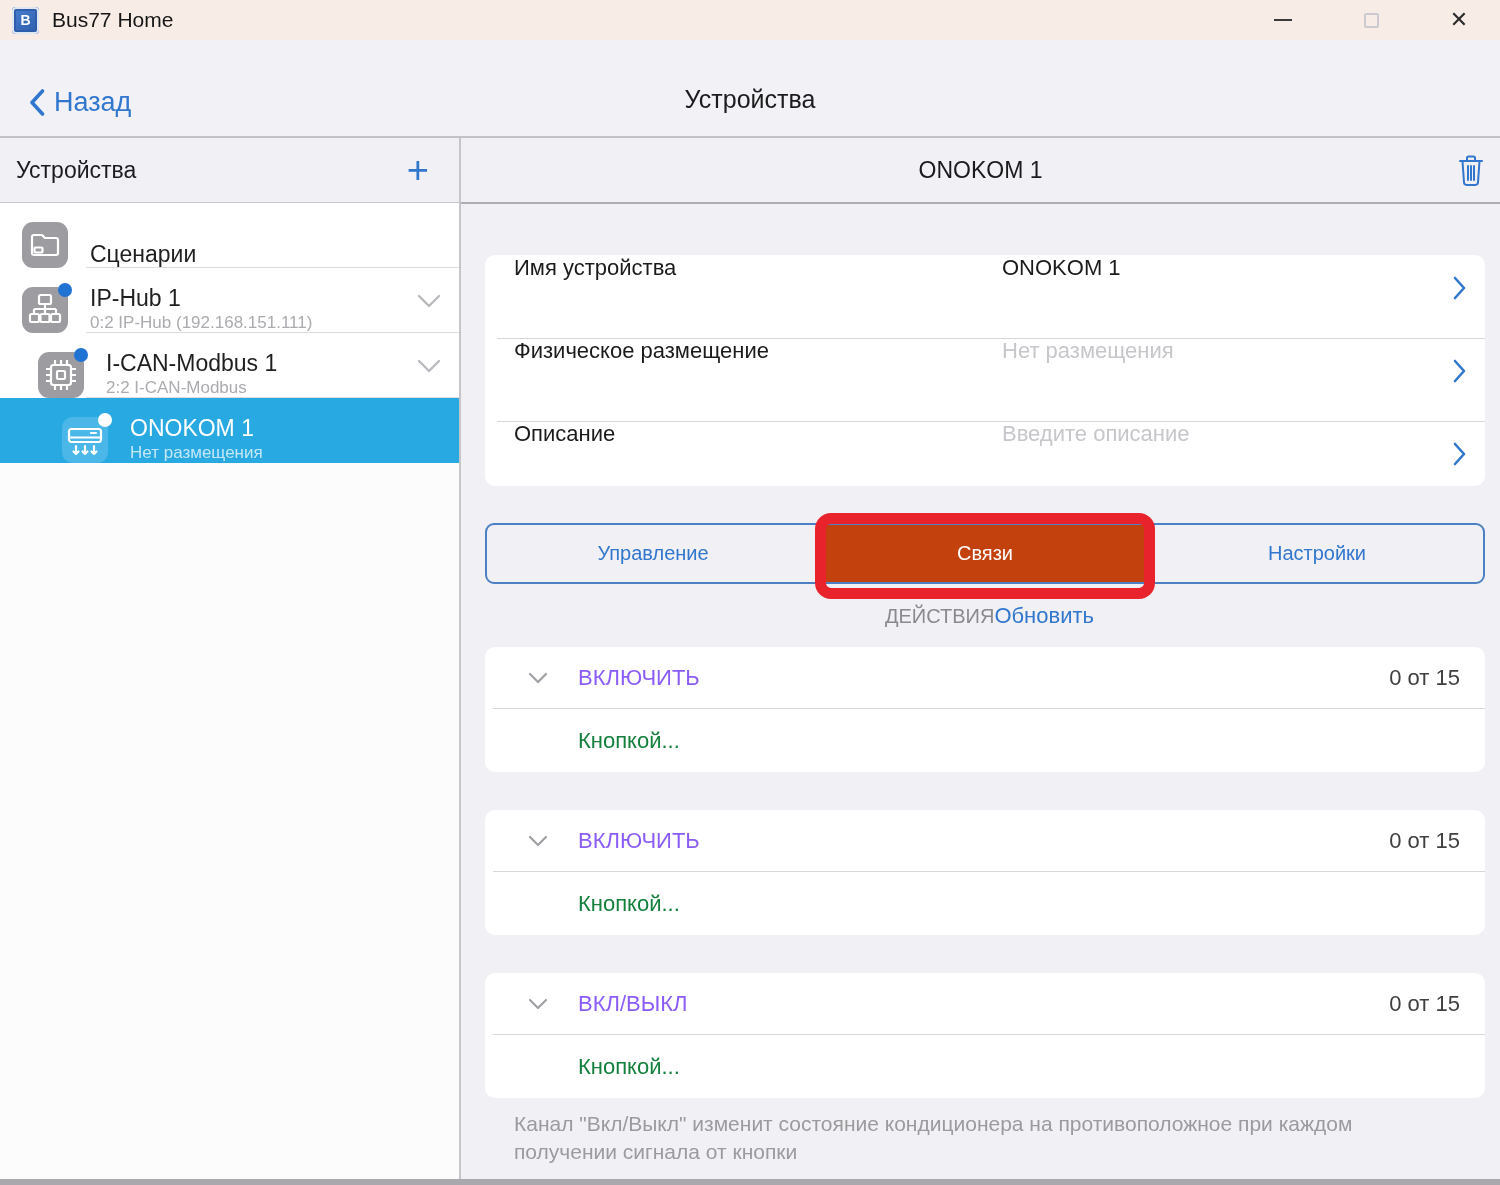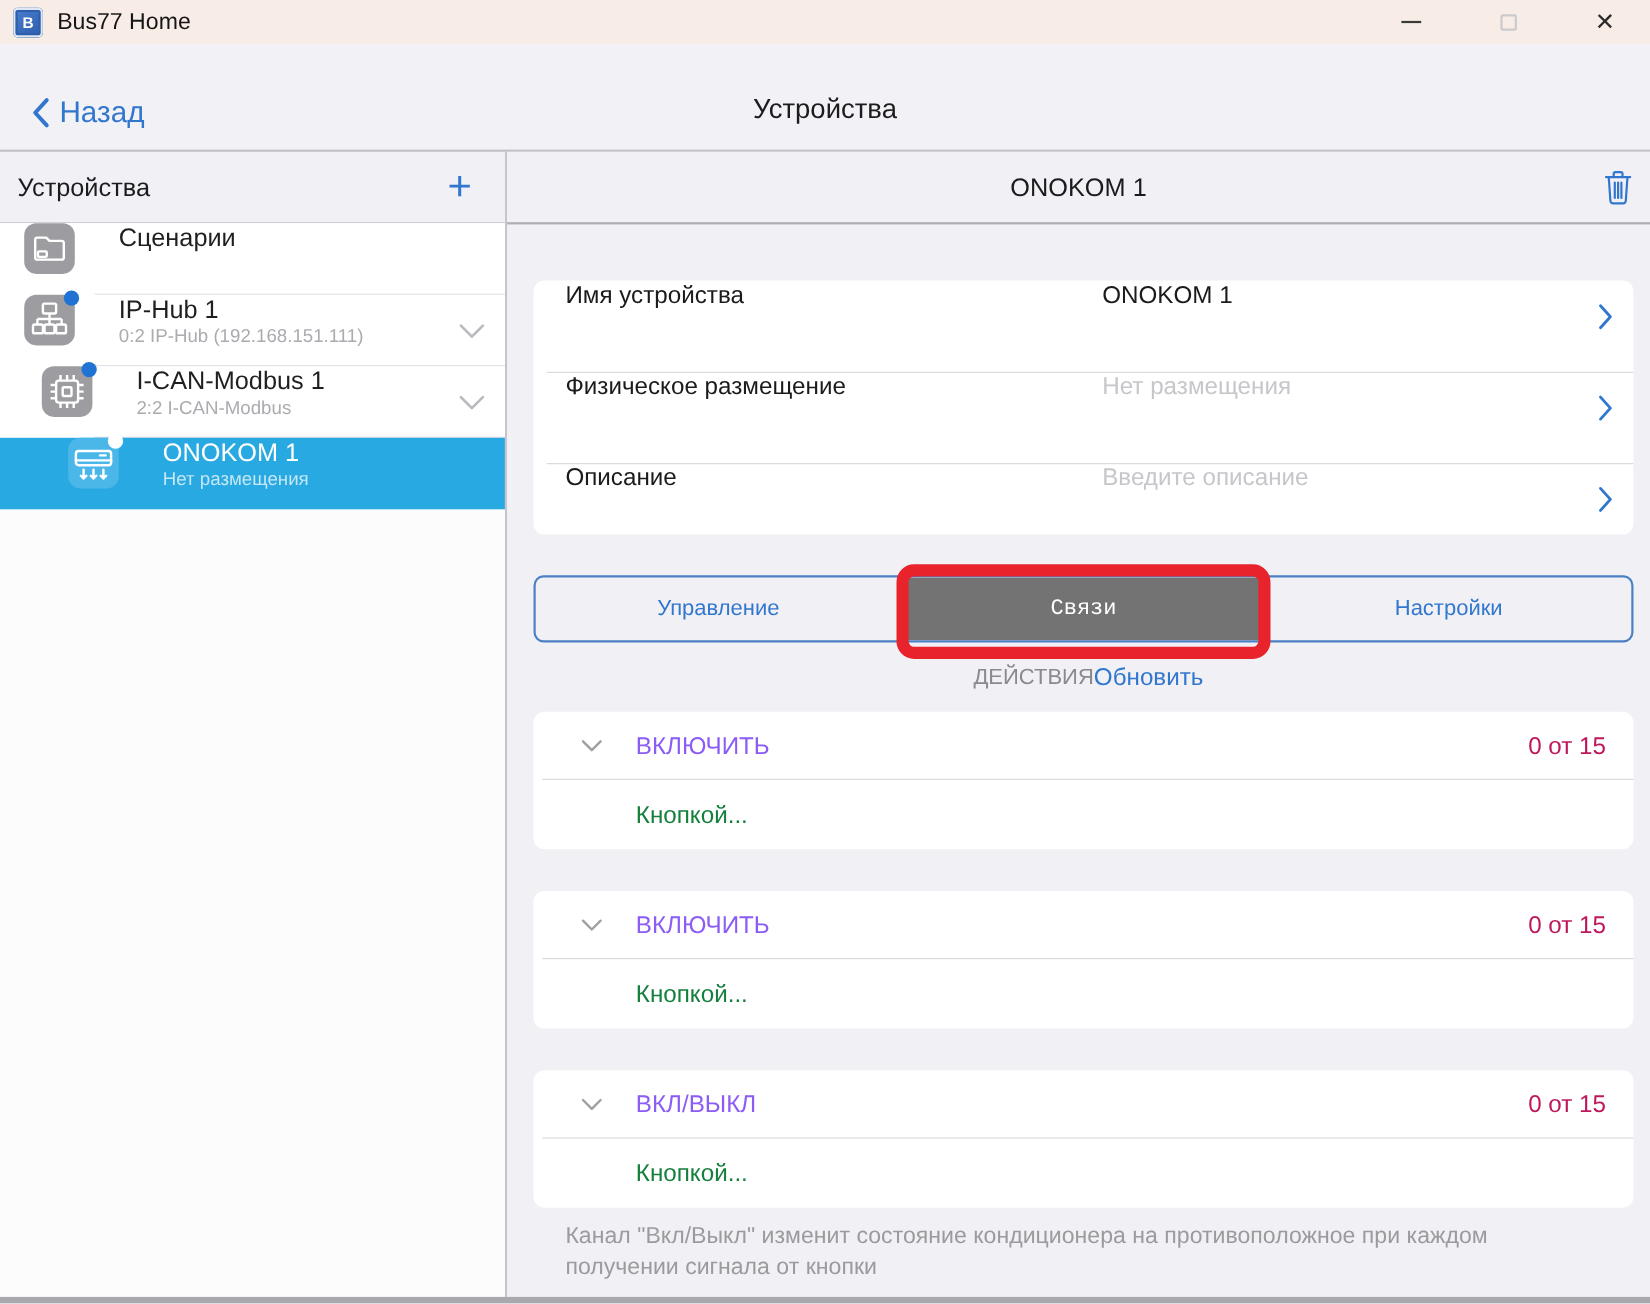--- a/index.html
+++ b/index.html
@@ -50,21 +50,21 @@
     display:flex; align-items:center; justify-content:space-between; padding:0 30px 0 16px;
   }
   .sb-header-title { font-size:23px; color:#1c1c1e; }
   .sb-add { font-size:38px; font-weight:300; color:#3277ce; line-height:30px; cursor:pointer; }
   .sb-filter {
     height:67px; flex:0 0 67px; background:#f1f0f5; border-bottom:1px solid #c9c8cd;
     display:flex; align-items:center; padding-left:18px; gap:26px;
   }
   .sb-filter-label { font-size:21px; color:#1c1c1e; }
   .device-list { flex:1 1 auto; background:#fcfcfd; }
-  .device-row { height:65px; position:relative; display:flex; align-items:flex-start; background:#fff; cursor:pointer;gap:18px; }
+  .device-row { height:65px; position:relative; display:flex; align-items:flex-end; background:#fff; cursor:pointer; }
   .device-row.div::after {
     content:""; position:absolute; left:86px; right:0; bottom:0; height:1px; background:#dcdbe0;
   }
   .dev-icon-wrap { position:relative; flex:0 0 auto; }
   .dev-icon {
     width:46px; height:46px; border-radius:11px; background:#9d9da1;
     display:flex; align-items:center; justify-content:center;
   }
   .badge { position:absolute; top:-4px; right:-4px; width:14px; height:14px; border-radius:50%; background:#2173d3; }
   .ind0 { padding-left:22px; } .ind1 { padding-left:38px; } .ind2 { padding-left:62px; }
@@ -99,42 +99,42 @@
   .info-value { position:absolute; left:51.7%; font-size:22px; color:#1b1b1d; }
   .info-value.muted { color:#c6c6cb; }
   .info-chevron { position:absolute; right:18px; top:50%; transform:translateY(-50%); }
 
   
   .seg-wrap { position:relative; margin-top:37px; height:61px; }
   .segmented {
     display:flex; height:61px; border:2px solid #4b80c4; border-radius:9px; overflow:hidden;
   }
   .seg { flex:1 1 0; display:flex; align-items:center; justify-content:center; font-size:20px; color:#3277ce; cursor:pointer; }
-  .seg.selected { background:#737373; color:#fff;font-family:Liberation Mono, monospace; }
+  .seg.selected { background:#c2410c; color:#fff; }
   .red-annotation {
     position:absolute; left:calc(33.333% - 3px); width:calc(33.334% + 6px);
     top:-10px; height:86px; border:11px solid #e8232b; border-radius:16px;
     pointer-events:none; z-index:5;
   }
 
   
   .actions-row {
     margin-top:14px; height:36px; display:flex; align-items:center; justify-content:center;
     padding:0 20px 0 29px;
   }
   .actions-label { font-size:20px; color:#8a8a8e; }
   .refresh-link { font-size:22px; color:#3277ce; cursor:pointer; }
 
   
   .action-card { margin-top:13px; height:125px; }
   .action-card + .action-card { margin-top:38px; }
   .ac-header { height:61px; position:relative; display:flex; align-items:center; }
   .ac-chevron { position:absolute; left:43px; top:50%; transform:translateY(-50%); }
   .ac-title { font-size:22px; color:#8b5cf6; padding-left:93px; }
-  .ac-count { position:absolute; right:25px; font-size:22px; color:#be185d; }
+  .ac-count { position:absolute; right:25px; font-size:22px; color:#404040; }
   .ac-divider { height:1px; background:#d7d6db; margin-left:8px; }
   .ac-link-row { height:63px; display:flex; align-items:center; padding-left:93px; }
   .ac-link { font-size:22px; color:#15803d; cursor:pointer; }
 
   .footnote {
     margin-top:12px; padding-left:29px; max-width:960px;
     font-size:21px; line-height:28px; color:#9b9b9e;
   }
   .partial-card { margin-top:50px; height:60px; border-radius:14px 14px 0 0; }
 

